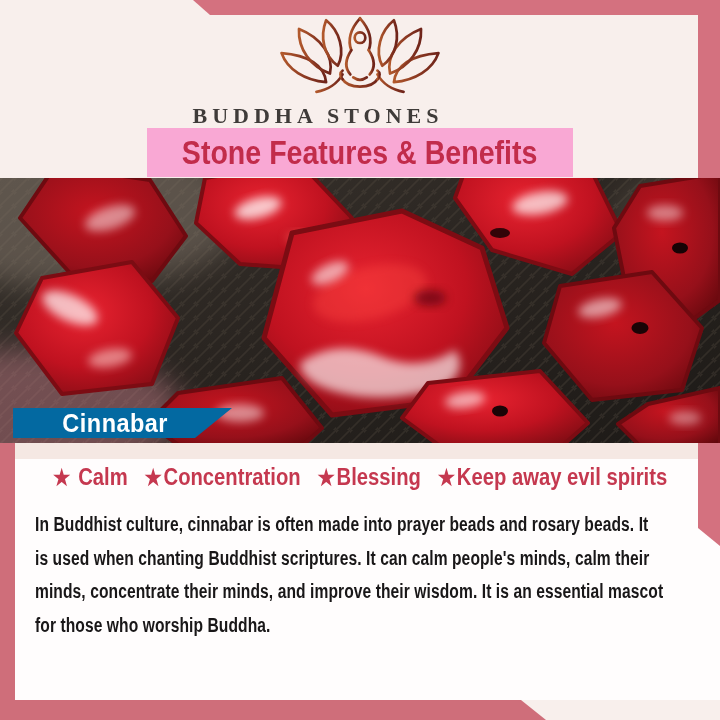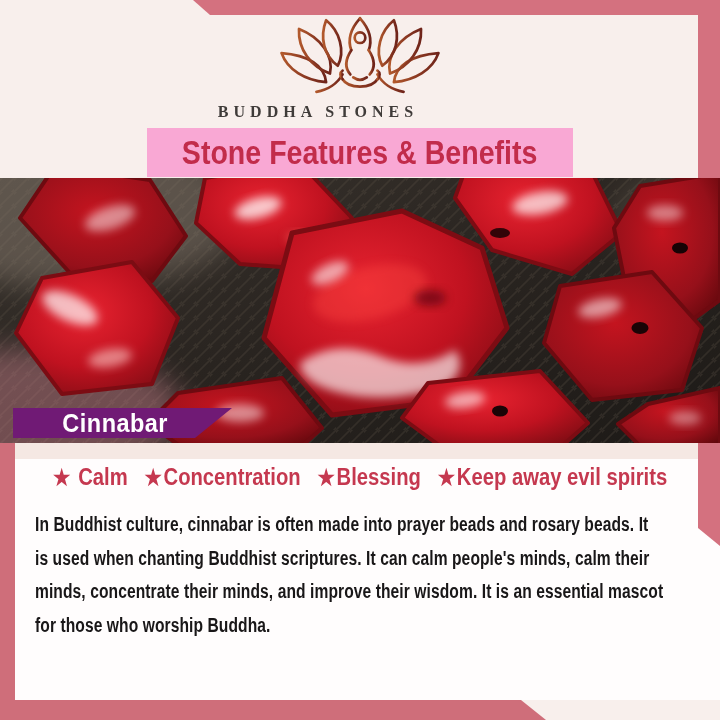--- a/index.html
+++ b/index.html
@@ -14,31 +14,31 @@
   #top-ribbon{left:193px;top:0;width:527px;height:15px;background:#d4717f;
     clip-path:polygon(0 0,100% 0,100% 100%,17px 100%);}
   #right-ribbon{left:698px;top:0;width:22px;height:546px;background:#d4717f;
     clip-path:polygon(0 0,100% 0,100% 100%,0 calc(100% - 18px));}
   #left-ribbon{left:0;top:430px;width:15px;height:290px;background:#cf6e7a;}
   #bottom-ribbon{left:0;top:700px;width:546px;height:20px;background:#cf6e7a;
     clip-path:polygon(0 0,calc(100% - 25px) 0,100% 100%,0 100%);}
   
   #logo-wrap{position:absolute;top:14px;left:0;width:720px;display:flex;justify-content:center;z-index:1;}
   #brand-name{position:absolute;top:103px;left:0;width:636px;text-align:center;
-    font-family:"Liberation Serif",serif;font-size:16px;font-weight:600;
+    font-family:"Liberation Serif",serif;font-size:22px;font-weight:600;
     letter-spacing:5px;color:#3f3b39;z-index:1;}
   #banner-box{position:absolute;left:147px;top:128px;width:426px;height:49px;
     background:#f9a8d4;display:flex;align-items:center;justify-content:center;z-index:2;}
   #banner-title{font-size:34px;font-weight:bold;color:#c22c4b;white-space:nowrap;
     transform:scaleX(0.84);letter-spacing:0;}
   
   #photo{position:absolute;left:0;top:178px;width:720px;height:265px;z-index:3;}
   #photo svg{display:block;width:100%;height:100%;}
   
-  #badge{position:absolute;left:13px;top:408px;width:219px;height:30px;background:#701a75;
+  #badge{position:absolute;left:13px;top:408px;width:219px;height:30px;background:#0369a1;
     clip-path:polygon(0 0,100% 0,calc(100% - 37px) 100%,0 100%);
     display:flex;align-items:center;justify-content:center;padding-right:14px;z-index:4;}
   #badge-label{color:#ffffff;font-size:25px;font-weight:bold;letter-spacing:.5px;
     transform:scaleX(.94);white-space:nowrap;}
   
   #main-section{position:absolute;left:0;top:443px;width:720px;height:257px;
     background:#fffdfd;z-index:1;}
   #cream-strip{width:720px;height:16px;background:#f5e8e3;}
   #features-row{position:absolute;left:0;top:464px;width:720px;display:flex;
     justify-content:center;z-index:4;}

